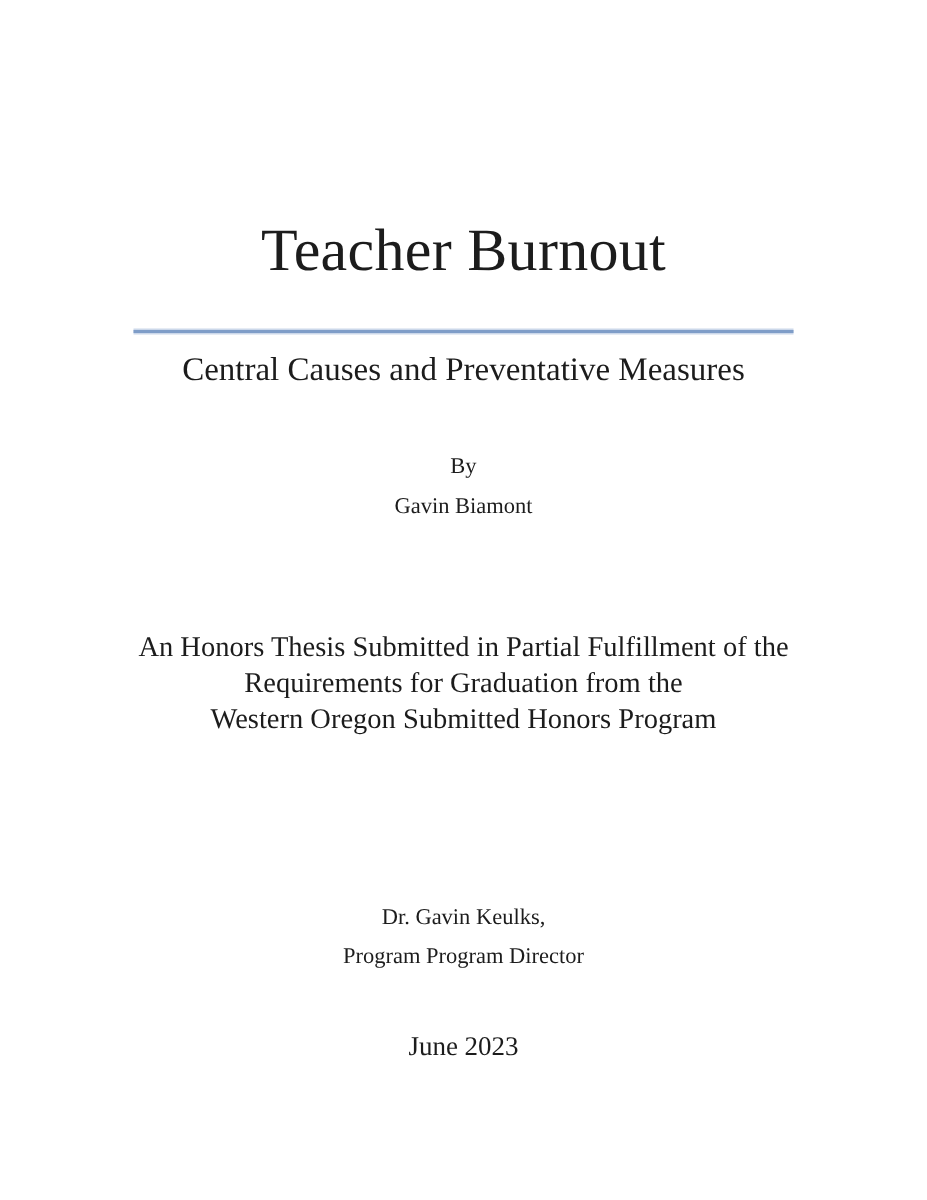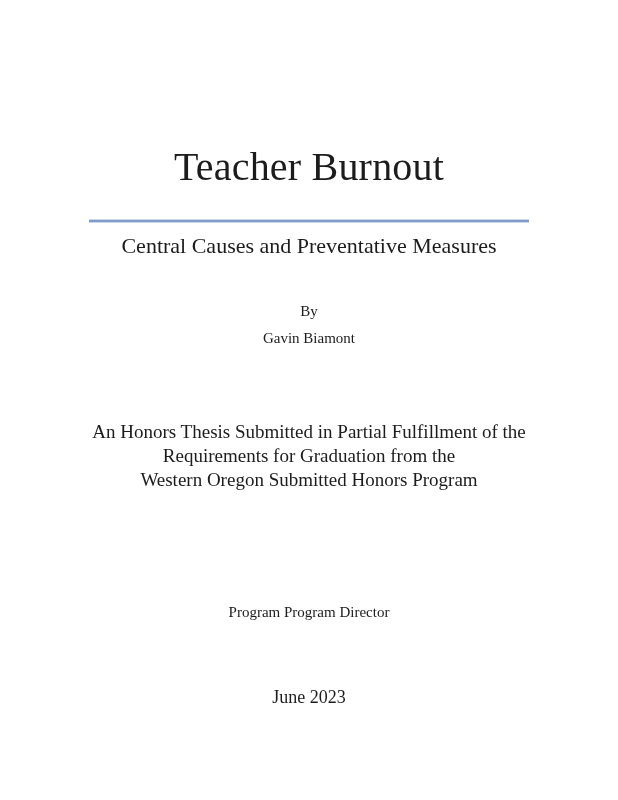--- a/index.html
+++ b/index.html
@@ -102,18 +102,19 @@
   </div>
 
   <div class="line statement">
     <p>An Honors Thesis Submitted in Partial Fulfillment of the</p>
     <p>Requirements for Graduation from the</p>
     <p>Western Oregon Submitted Honors Program</p>
   </div>
 
 
   <div class="line director-block">
+    <p>Dr. Gavin Keulks,</p>
     <p>Program Program Director</p>
   </div>
 
   <p class="line date-line">June 2023</p>
 
 </div>
 
 </body></html>

